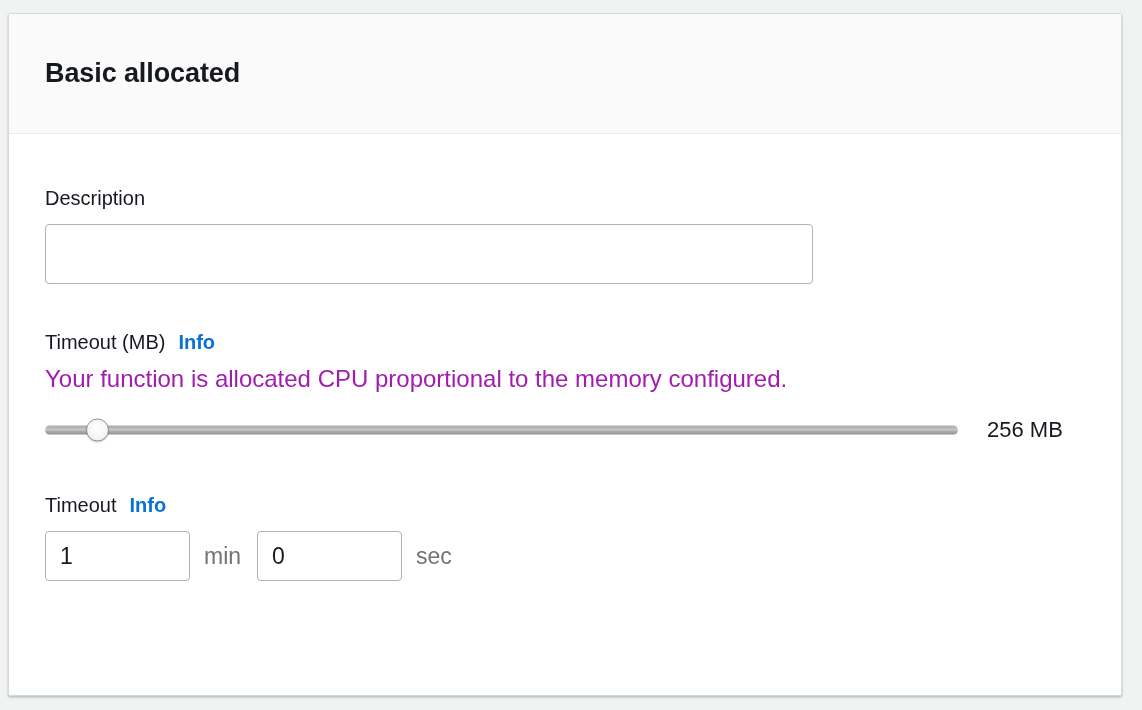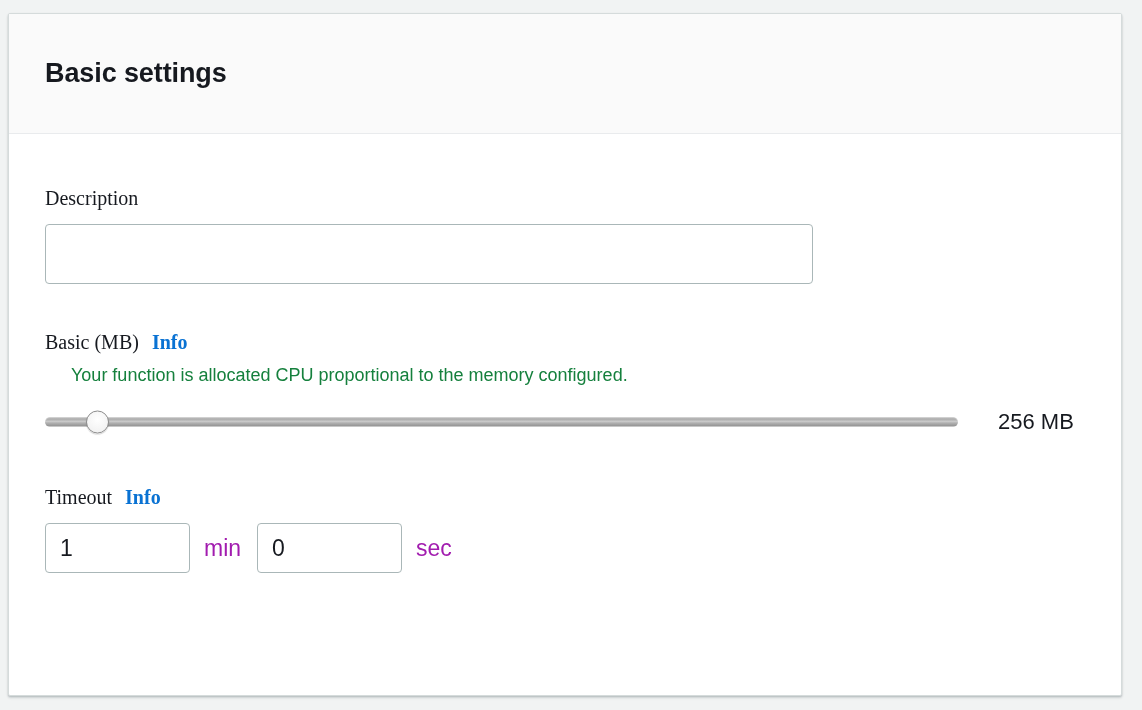--- a/index.html
+++ b/index.html
@@ -51,37 +51,35 @@
     padding: 52px 36px 0 36px;
   }
 
   .field-label {
     font-size: 20px;
     color: #16191f;
     line-height: 1.2;
     display: flex;
     align-items: flex-start;
     gap: 13px;
-    font-family: Liberation Serif, serif;
   }
 
   .info-link {
     font-size: 20px;
     font-weight: bold;
     color: #0972d3;
     text-decoration: none;
     cursor: pointer;
   }
 
   .field-hint {
-    font-size: 18px;
-    color: #15803d;
+    font-size: 24px;
+    color: #a21caf;
     line-height: 1.35;
     margin-top: 9px;
-    margin-left: 26px;
   }
 
   .text-input {
     display: block;
     margin-top: 14px;
     width: 768px;
     height: 60px;
     background: #ffffff;
     border: 1px solid #aab7b8;
     border-radius: 4px;
@@ -94,21 +92,20 @@
   .text-input::placeholder { color: #9ba7b6; }
 
   
   .memory-block { margin-top: 46px; }
 
   .slider-row {
     margin-top: 20px;
     display: flex;
     align-items: center;
     height: 30px;
-    gap: 11px;
   }
 
   .slider-wrap {
     position: relative;
     width: 913px;
     height: 30px;
     display: flex;
     align-items: center;
     cursor: pointer;
   }
@@ -163,46 +160,46 @@
     border-radius: 4px;
     font-family: "Liberation Sans", sans-serif;
     font-size: 23px;
     color: #16191f;
     padding: 0 14px;
     outline: none;
   }
 
   .unit-label {
     font-size: 23px;
-    color: #a21caf;
+    color: #737373;
     margin: 0 16px 0 14px;
   }
   .unit-label.last { margin-right: 7px; }
 </style>
 </head>
 <body>
 
 <div class="card">
 
   <div class="card-header">
-    <h1 class="card-title">Basic settings</h1>
+    <h1 class="card-title">Basic allocated</h1>
   </div>
 
   <div class="card-body">
 
     <div class="field-group">
       <div class="field-label">
         <span>Description</span>
       </div>
       <input class="text-input" type="text" value="" style="">
     </div>
 
     <div class="field-group memory-block">
       <div class="field-label">
-        <span>Basic (MB)</span>
+        <span>Timeout (MB)</span>
         <a class="info-link">Info</a>
       </div>
       <div class="field-hint">Your function is allocated CPU proportional to the memory configured.</div>
 
       <div class="slider-row">
         <div class="slider-wrap">
           <div class="slider-track"></div>
           <div class="slider-thumb" id="memThumb" style="left: 5.8%;"></div>
         </div>
         <div class="slider-value">256 MB</div>

